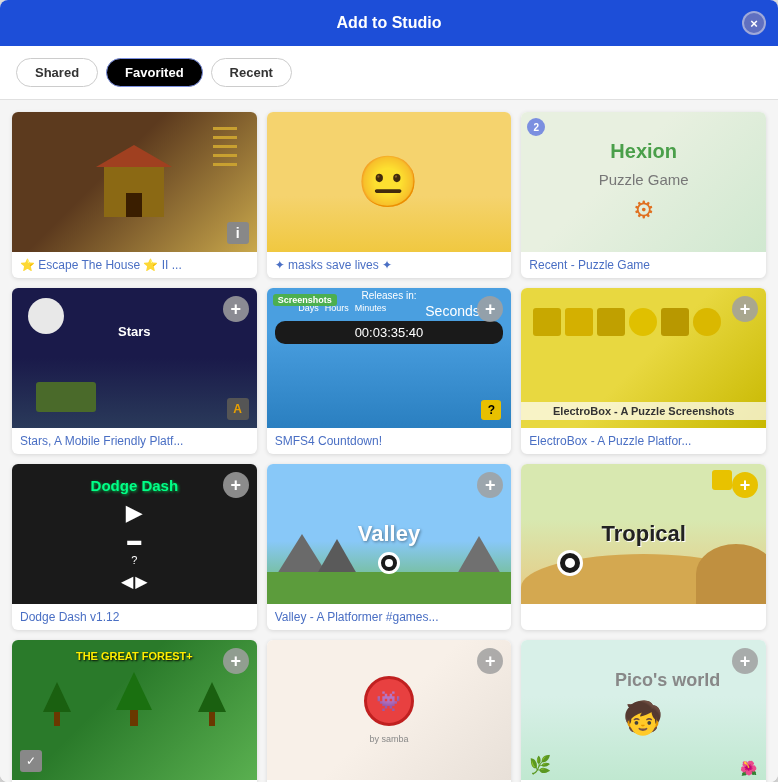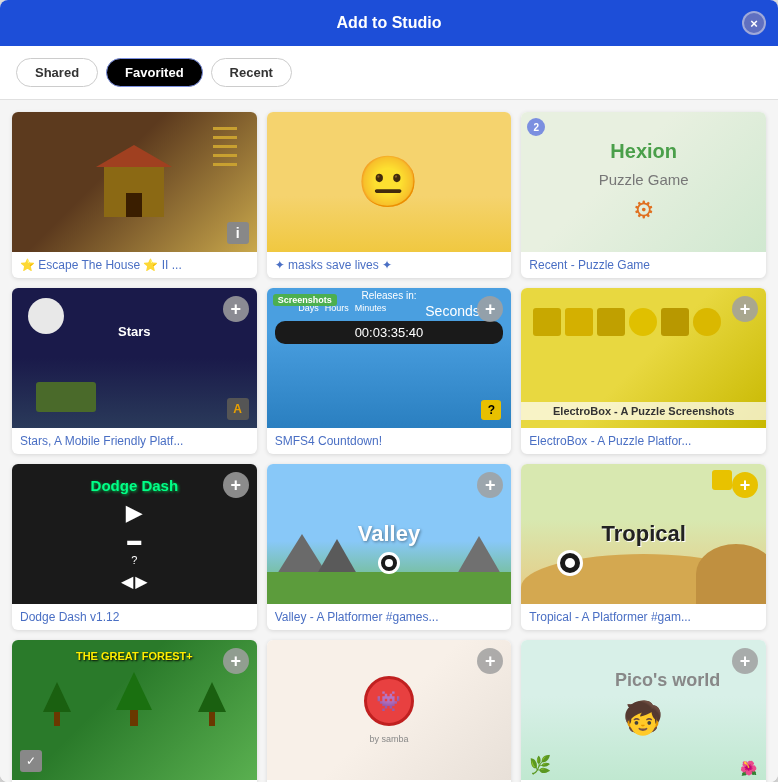--- a/index.html
+++ b/index.html
@@ -534,21 +534,20 @@
           <div class="add-btn yellow">+</div>
           <div class="tropical-title">Tropical</div>
 
           <div style="position:absolute;bottom:0;left:0;right:0;height:50px;background:#d4a850;border-radius:60% 60% 0 0 / 40px 40px 0 0;"></div>
           <div style="position:absolute;bottom:0;right:-10px;width:80px;height:60px;background:#c09040;border-radius:50% 50% 0 0;"></div>
 
           <div style="position:absolute;bottom:28px;left:36px;width:26px;height:26px;border-radius:50%;background:#1a1a1a;border:3px solid #fff;display:flex;align-items:center;justify-content:center;">
             <div style="width:10px;height:10px;border-radius:50%;background:#fff;"></div>
           </div>
         </div>
-        <div class="card-label">Tropical - A Platformer #gam...</div>
       </div>
 
       <div class="card">
         <div class="card-thumb bg-forest" style="position:relative;">
           <div class="add-btn">+</div>
           <div class="forest-title">THE GREAT FOREST+</div>
 
           <div style="display:flex;justify-content:space-around;padding:8px 8px 0;align-items:flex-end;">
             <div style="display:flex;flex-direction:column;align-items:center;">
               <div style="width:0;height:0;border-left:14px solid transparent;border-right:14px solid transparent;border-bottom:30px solid #1a6010;"></div>

